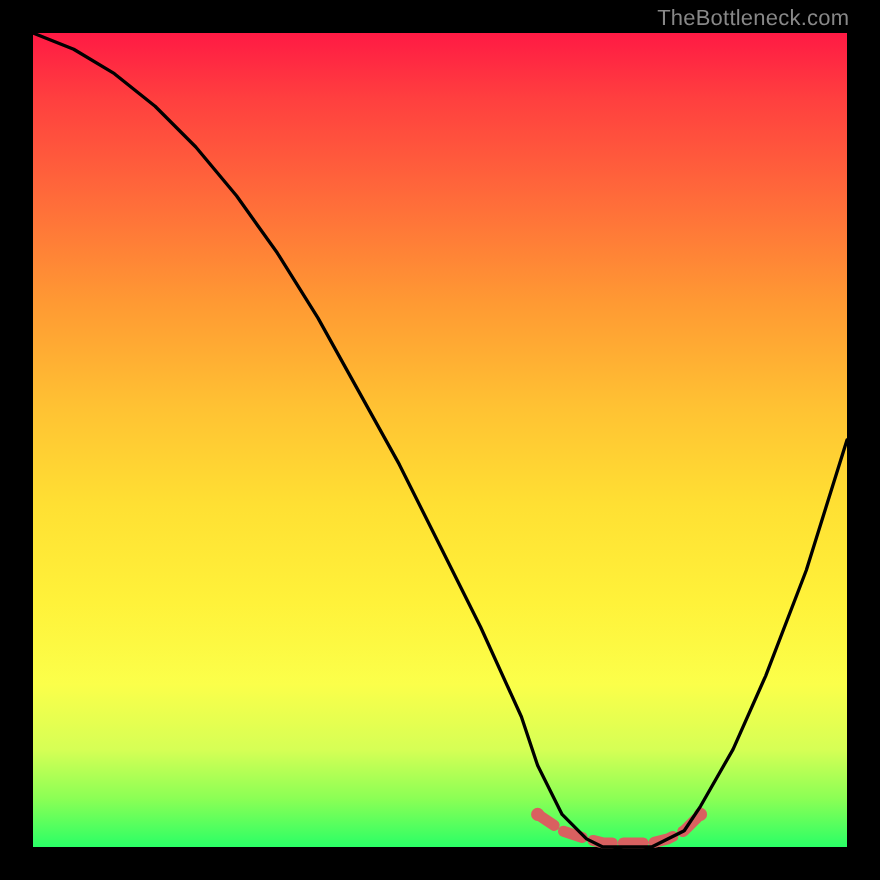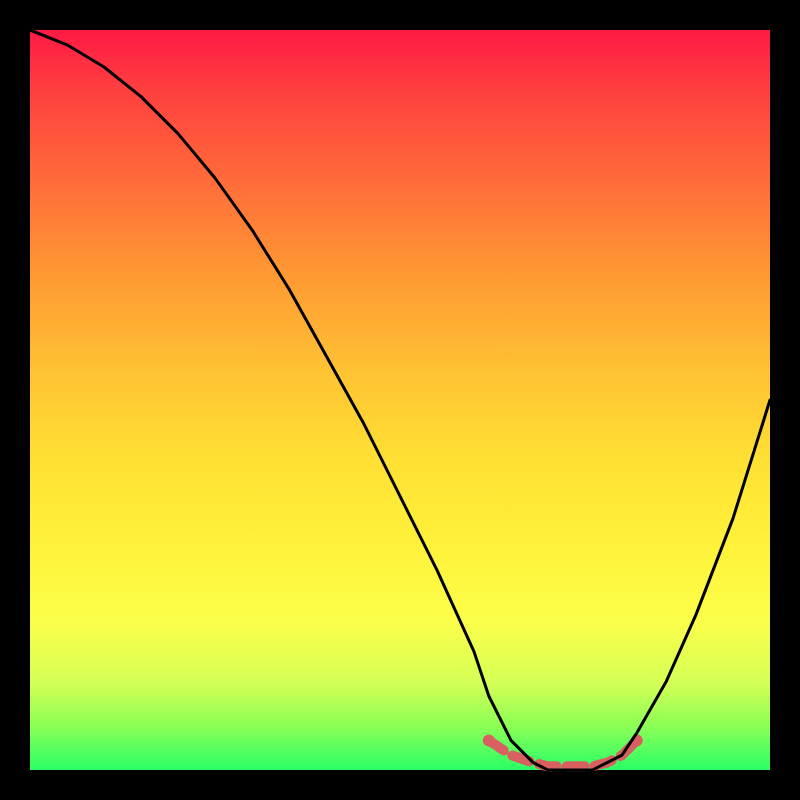--- a/index.html
+++ b/index.html
@@ -56,20 +56,21 @@
     width: 740px;
     height: 740px;
     overflow: visible;
   }
 </style>
 </head>
 <body>
 
 <div class="frame">
 
+  <div class="watermark">TheBottleneck.com</div>
 
   <div class="plot-area">
     <svg class="curve" viewBox="0 0 740 740">
       <path id="hint-path" fill="none" stroke-linecap="round" stroke-linejoin="round" stroke-dasharray="18 10" stroke-width="10" d="M458.8 710.4 L481.0 725.2 L503.2 732.6 L518.0 736.3 L532.8 736.3 L547.6 736.3 L562.4 736.3 L577.2 732.6 L592.0 725.2 L606.8 710.4" stroke="#d96060"></path>
       <circle id="hint-dot-left" r="6" cx="458.8" cy="710.4" fill="#d96060"></circle>
       <circle id="hint-dot-right" r="6" cx="606.8" cy="710.4" fill="#d96060"></circle>
       <path id="main-curve" fill="none" stroke-width="3" stroke-linecap="round" stroke-linejoin="round" d="M0.0 0.0 L37.0 14.8 L74.0 37.0 L111.0 66.6 L148.0 103.6 L185.0 148.0 L222.0 199.8 L259.0 259.0 L296.0 325.6 L333.0 392.2 L370.0 466.2 L407.0 540.2 L444.0 621.6 L458.8 666.0 L481.0 710.4 L503.2 732.6 L518.0 740.0 L540.2 740.0 L562.4 740.0 L592.0 725.2 L606.8 703.0 L636.4 651.2 L666.0 584.6 L703.0 488.4 L740.0 370.0" stroke="#000000"></path>
     </svg>
   </div>
 

